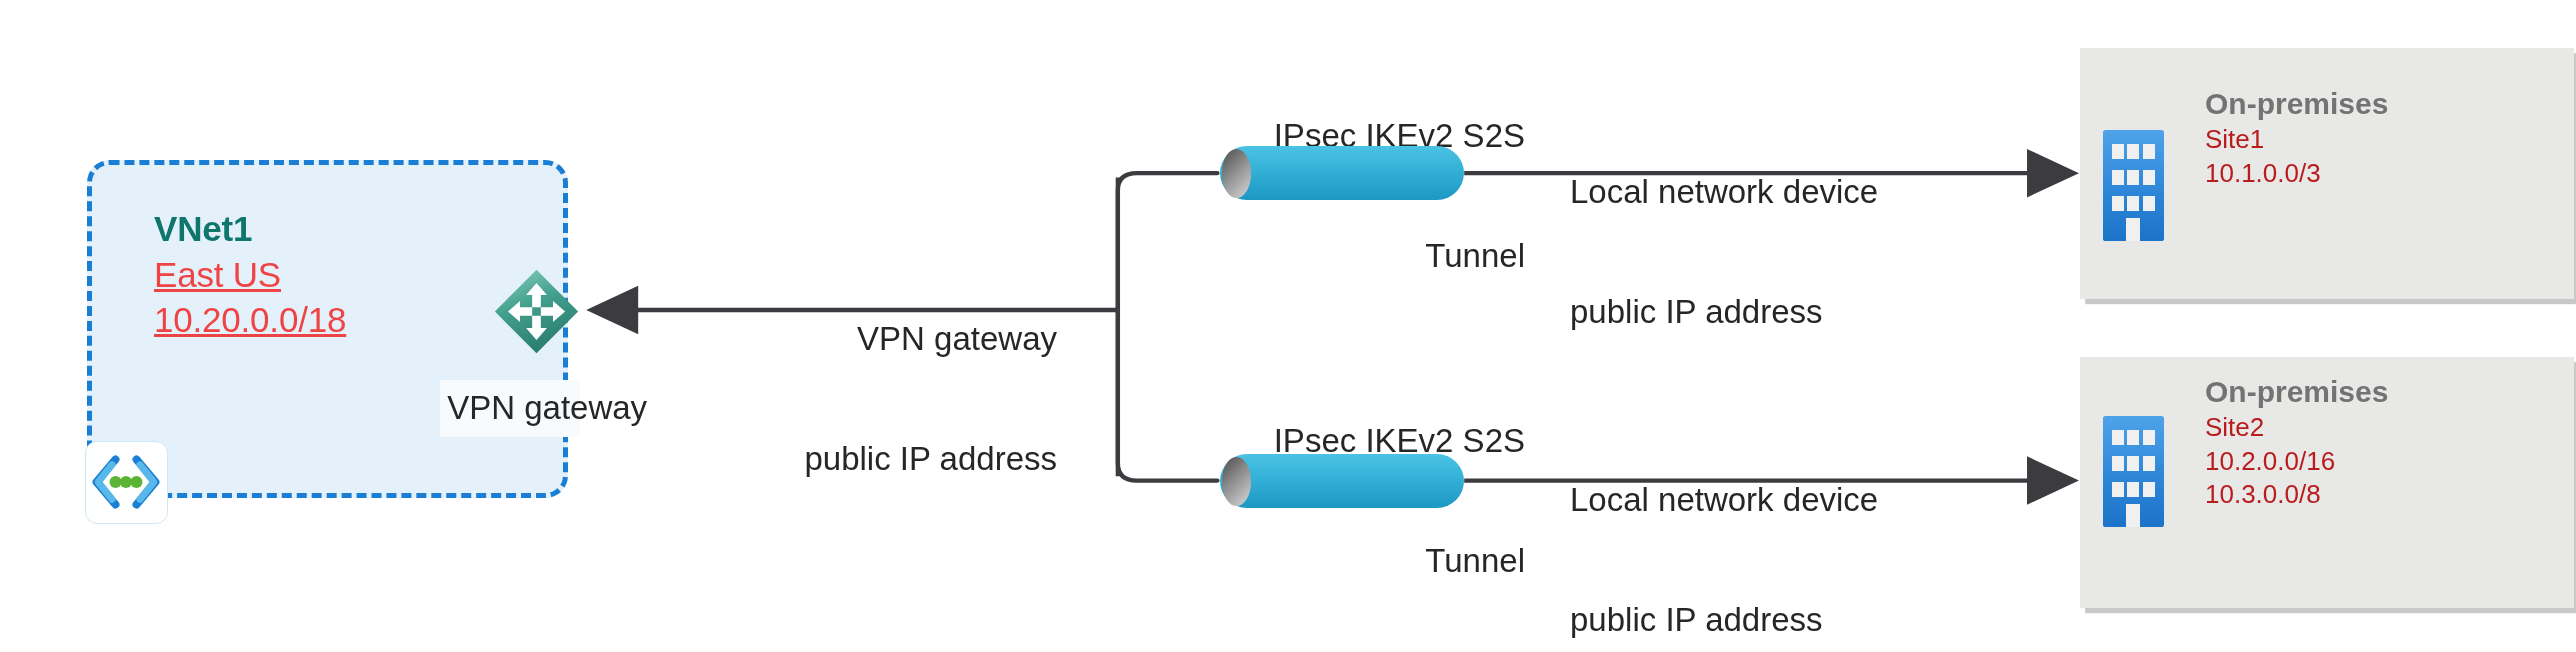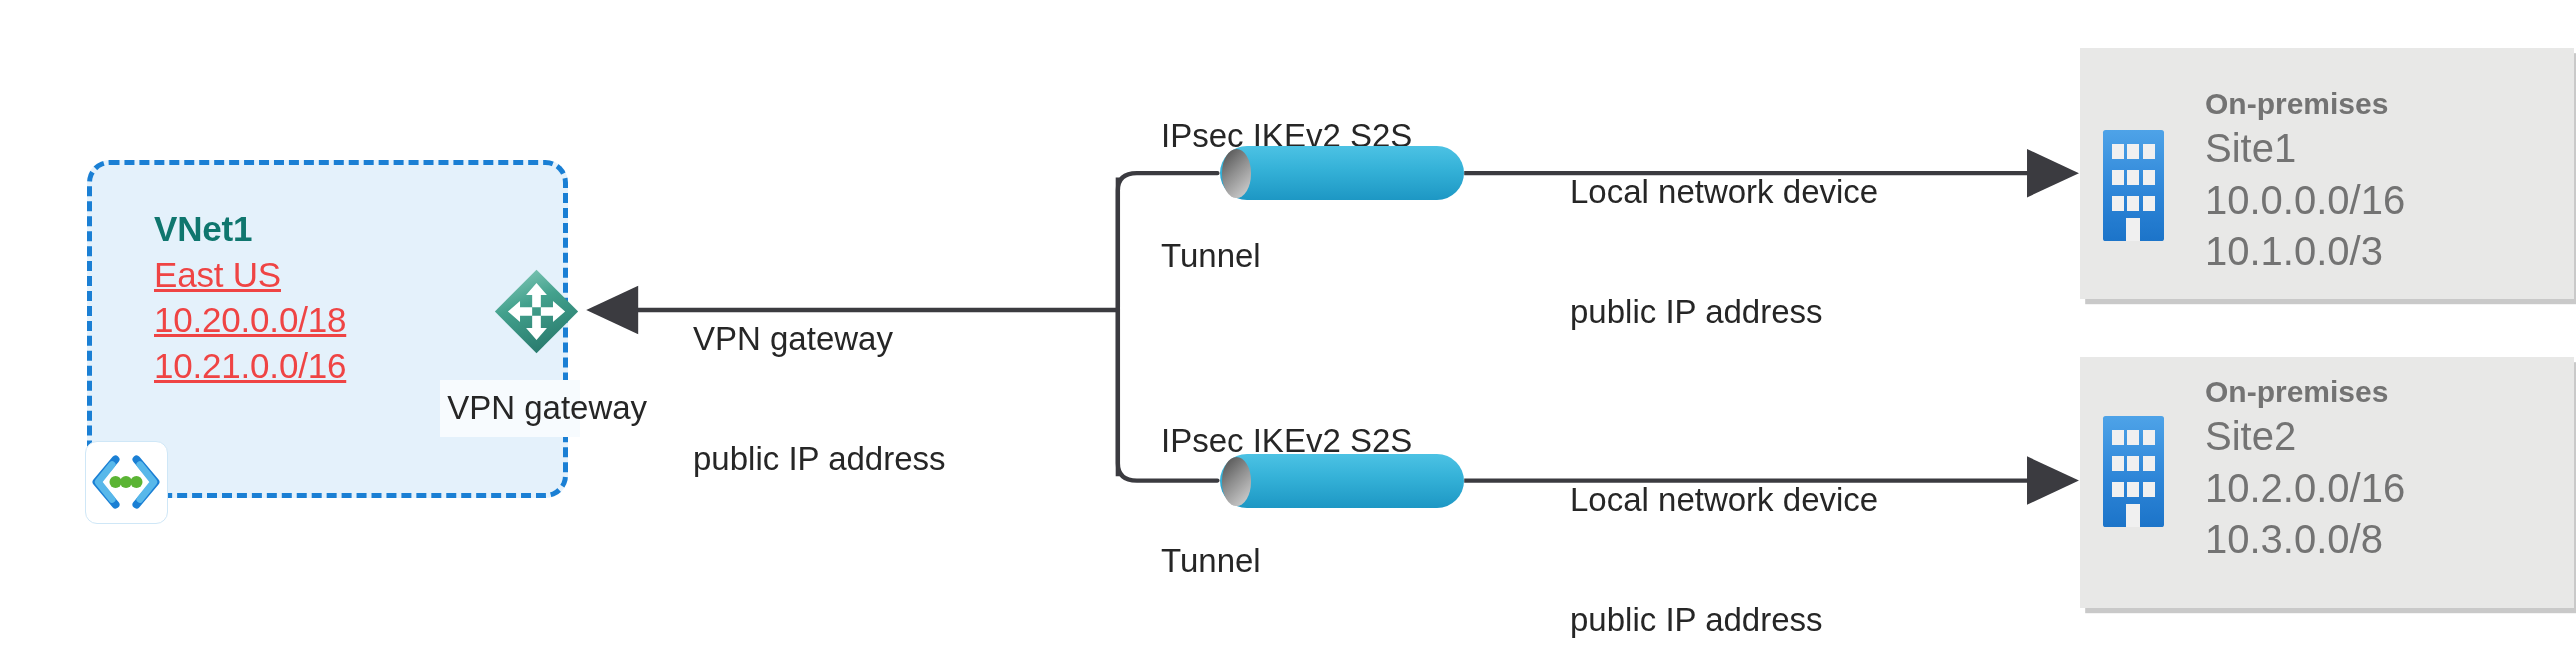--- a/index.html
+++ b/index.html
@@ -94,21 +94,21 @@
   }
 
   
   .txt {
     position: absolute;
     font-size: 33px;
     color: #262626;
     line-height: 1.22;
     white-space: pre;
   }
-  .txt.center { text-align: left; }
+  .txt.center { text-align: right; }
   svg.overlay {
     position: absolute;
     left: 0;
     top: 0;
     width: 2576px;
     height: 652px;
     pointer-events: none;
   }
 
   
@@ -139,22 +139,22 @@
   .onprem-text {
     position: absolute;
     line-height: 1.28;
   }
   .onprem-title {
     font-size: 30px;
     font-weight: bold;
     color: #737373;
   }
   .onprem-line {
-    font-size: 40px;
-    color: #737373;
+    font-size: 26px;
+    color: #b91c1c;
   }
   .bldg-icon {
     position: absolute;
     width: 61px;
     height: 111px;
     border-radius: 2.6px;
     background: linear-gradient(180deg, #4ea3e8 0%, #2e86d8 55%, #1c74c9 100%);
   }
   .bldg-win {
     position: absolute;
@@ -175,21 +175,20 @@
 <body>
 
 <div id="canvas">
 
   <div class="vnet-box"></div>
 
   <div class="vnet-text">
     <div class="vnet-title">VNet1</div>
     <div class="vnet-line">East US</div>
     <div class="vnet-line">10.20.0.0/18</div>
-    <div class="vnet-line">10.21.0.0/16</div>
   </div>
 
   <div class="vnet-icon">
     <svg width="80" height="80" viewBox="0 0 92 92">
       <path d="M34 20 L12 46 L34 72" fill="none" stroke="#1a7fd4" stroke-width="9" stroke-linecap="round" stroke-linejoin="round"></path>
       <path d="M30 26 L14 46 L30 66" fill="none" stroke="#58b8ea" stroke-width="8" stroke-linecap="round" stroke-linejoin="round"></path>
       <path d="M58 20 L80 46 L58 72" fill="none" stroke="#1a7fd4" stroke-width="9" stroke-linecap="round" stroke-linejoin="round"></path>
       <path d="M62 26 L78 46 L62 66" fill="none" stroke="#58b8ea" stroke-width="8" stroke-linecap="round" stroke-linejoin="round"></path>
       <circle cx="34" cy="46" r="7" fill="#5bb434"></circle>
       <circle cx="46" cy="46" r="7" fill="#5bb434"></circle>
@@ -273,21 +272,20 @@
     <div class="bldg-win" style="left:24px; top:40px;"></div>
     <div class="bldg-win" style="left:40px; top:40px;"></div>
     <div class="bldg-win" style="left:8.7px; top:66px;"></div>
     <div class="bldg-win" style="left:24px; top:66px;"></div>
     <div class="bldg-win" style="left:40px; top:66px;"></div>
     <div class="bldg-door"></div>
   </div>
   <div class="onprem-text" style="left:2205px; top:85px;">
     <div class="onprem-title">On-premises</div>
     <div class="onprem-line">Site1</div>
-    <div class="onprem-line">10.0.0.0/16</div>
     <div class="onprem-line">10.1.0.0/3</div>
   </div>
 
   <div class="onprem-box" style="left:2080px; top:357px;"></div>
   <div class="bldg-icon" style="left:2103px; top:416px;">
     <div class="bldg-win" style="left:8.7px; top:14px;"></div>
     <div class="bldg-win" style="left:24px; top:14px;"></div>
     <div class="bldg-win" style="left:40px; top:14px;"></div>
     <div class="bldg-win" style="left:8.7px; top:40px;"></div>
     <div class="bldg-win" style="left:24px; top:40px;"></div>

